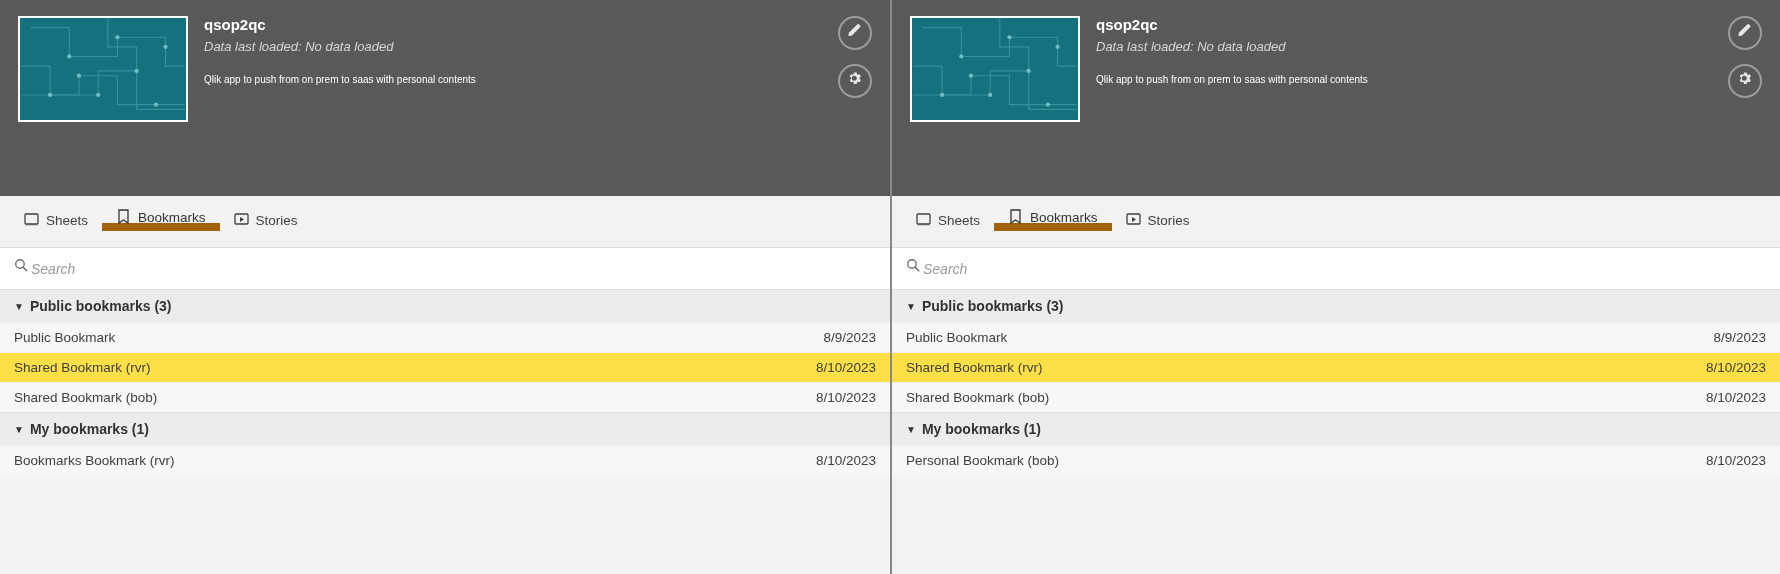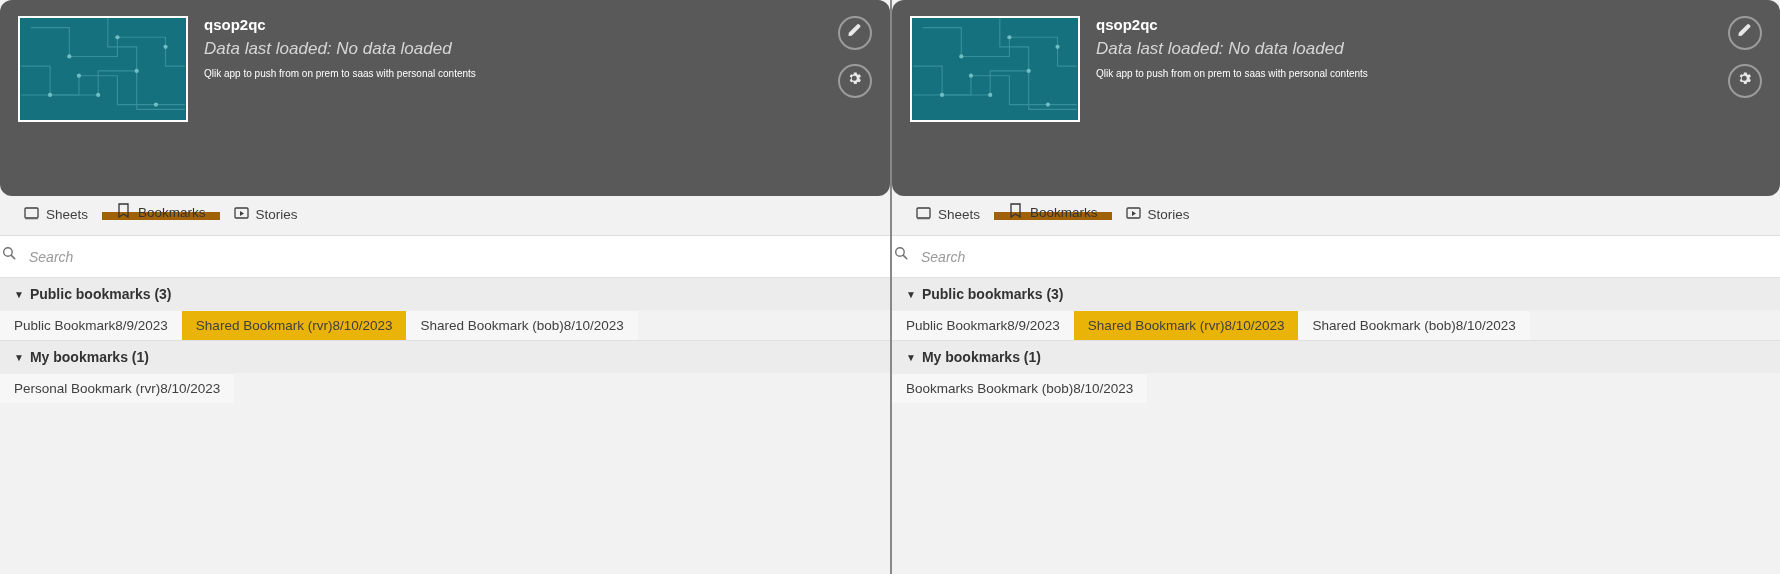--- a/index.html
+++ b/index.html
@@ -2,73 +2,73 @@
 <html><head>
 <meta charset="utf-8">
 <style>
   * { box-sizing: border-box; margin: 0; padding: 0; font-family: -apple-system, BlinkMacSystemFont, "Segoe UI", Arial, sans-serif; }
   html, body { width: 1780px; height: 574px; overflow: hidden; background: #f2f2f2; }
   .split { display: flex; width: 100%; height: 100%; }
   .pane { flex: 1 1 50%; display: flex; flex-direction: column; position: relative; }
   .pane + .pane { border-left: 2px solid #888; }
 
   
-  .hero { background: #595959; color: #fff; padding: 16px 18px 0 18px; height: 196px; display: flex; border-radius: 12px; }
+  .hero { background: #595959; color: #fff; padding: 16px 18px 0 18px; height: 196px; display: flex; }
   .thumb {
     width: 170px; height: 106px; border: 2px solid #fff; background: #11717d;
     position: relative; overflow: hidden; flex: 0 0 auto;
   }
   .thumb svg { width: 100%; height: 100%; display: block; }
   .hero-meta { margin-left: 16px; flex: 1 1 auto; }
   .hero-title { font-size: 15px; font-weight: 700; margin-bottom: 6px; }
-  .hero-sub { font-size: 17px; font-style: italic; color: #d6d6d6; margin-bottom: 9px; }
+  .hero-sub { font-size: 13px; font-style: italic; color: #d6d6d6; margin-bottom: 20px; }
   .hero-desc { font-size: 10px; color: #fff; }
   .hero-actions { display: flex; flex-direction: column; gap: 14px; align-items: center; }
   .icon-btn {
     width: 34px; height: 34px; border-radius: 50%; background: #595959;
     border: 2px solid #9c9c9c; display: flex; align-items: center; justify-content: center;
     color: #e8e8e8; cursor: pointer;
   }
   .icon-btn svg { width: 17px; height: 17px; }
 
   
-  .tabs { height: 40px; background: #f2f2f2; border-bottom: 1px solid #ddd; display: flex; align-items: stretch; padding: 16px 10px; }
+  .tabs { height: 52px; background: #f2f2f2; border-bottom: 1px solid #ddd; display: flex; align-items: stretch; padding: 16px 10px; }
   .tab {
     display: flex; align-items: center; gap: 7px; padding: 0 14px; font-size: 13.5px; color: #404040;
     cursor: pointer; border-bottom: 2px solid transparent;
   }
   .tab.active { border-bottom: 8px solid #a16207; color: #333; }
   .tab svg { width: 15px; height: 15px; }
 
   
-  .search-wrap { background: #fff; padding: 10px 2px; display: flex; align-items: center; gap: 10px; }
+  .search-wrap { background: #fff; padding: 10px 14px; display: flex; align-items: center; gap: 0; }
   .search-wrap svg { width: 17px; height: 17px; color: #707070; }
   .search-input {
     border: none; outline: none; font-size: 14px; flex: 1; color: #333;
     font-style: italic;
   }
   .search-input::placeholder { color: #9a9a9a; font-style: italic; }
 
   
   .section-head {
     background: #ececec; padding: 8px 14px; font-size: 14px; font-weight: 600; color: #333;
     display: flex; align-items: center; gap: 6px; cursor: pointer; border-top: 1px solid #e0e0e0;
   }
   .section-head .tri { font-size: 10px; color: #333; }
 
   
   .row {
     display: flex; justify-content: space-between; align-items: center;
-    padding: 7px 14px; font-size: 13.5px; color: #404040; background: #eab308;
+    padding: 7px 14px; font-size: 13.5px; color: #404040; background: #fde047;
     border-top: 1px solid #eee; cursor: pointer;
   }
   .row:nth-child(odd) { background: #f7f7f7; }
   .row .date { color: #404040; text-align: right; }
 
-  .list { display: flex; flex-direction: row; }
+  .list { display: flex; flex-direction: column; }
 </style>
 </head>
 <body>
 
 <div class="split" id="root">
     <div class="pane">
       <div class="hero">
         <div class="thumb">
           <svg viewBox="0 0 170 106">
             <use href="#svg-thumb-pattern"></use>
@@ -135,21 +135,21 @@
           <span>Shared Bookmark (bob)</span>
           <span class="date">8/10/2023</span>
         </div>
       </div>
       <div class="section-head">
         <span class="tri">▼</span>
         <span>My bookmarks (1)</span>
       </div>
       <div class="list">
         <div class="row">
-          <span>Personal Bookmark (rvr)</span>
+          <span>Bookmarks Bookmark (rvr)</span>
           <span class="date">8/10/2023</span>
         </div>
       </div>
     </div>
     <div class="pane">
       <div class="hero">
         <div class="thumb">
           <svg viewBox="0 0 170 106">
             <use href="#svg-thumb-pattern"></use>
           </svg>
@@ -215,21 +215,21 @@
           <span>Shared Bookmark (bob)</span>
           <span class="date">8/10/2023</span>
         </div>
       </div>
       <div class="section-head">
         <span class="tri">▼</span>
         <span>My bookmarks (1)</span>
       </div>
       <div class="list">
         <div class="row">
-          <span>Bookmarks Bookmark (bob)</span>
+          <span>Personal Bookmark (bob)</span>
           <span class="date">8/10/2023</span>
         </div>
       </div>
     </div>
   </div>
 
 <svg width="0" height="0" style="position:absolute">
   <defs>
     <g id="svg-thumb-pattern">
       <rect width="170" height="106" fill="#14717d"></rect>

